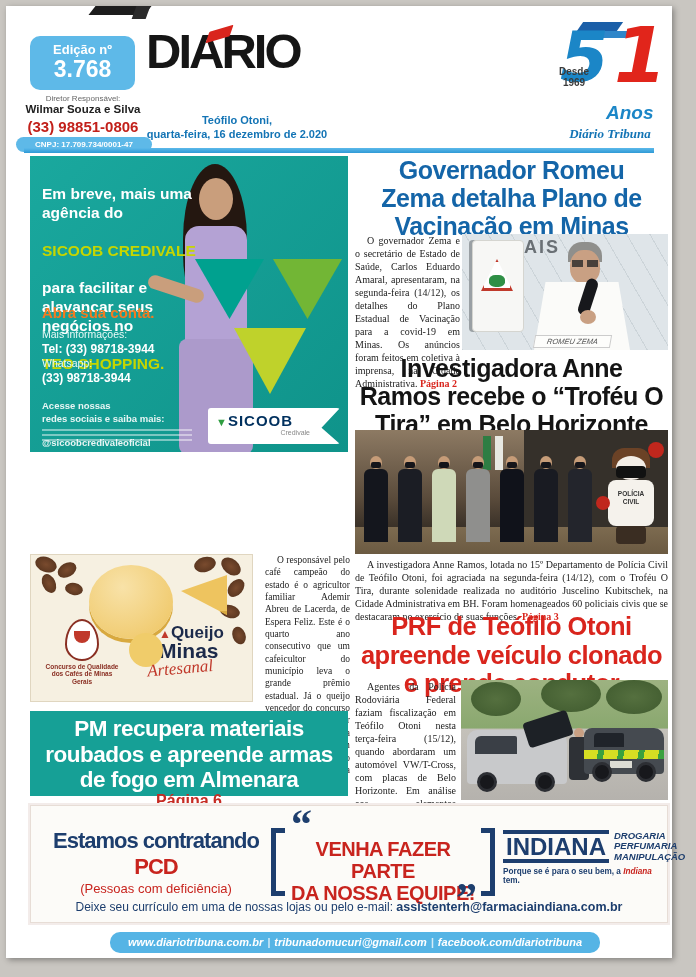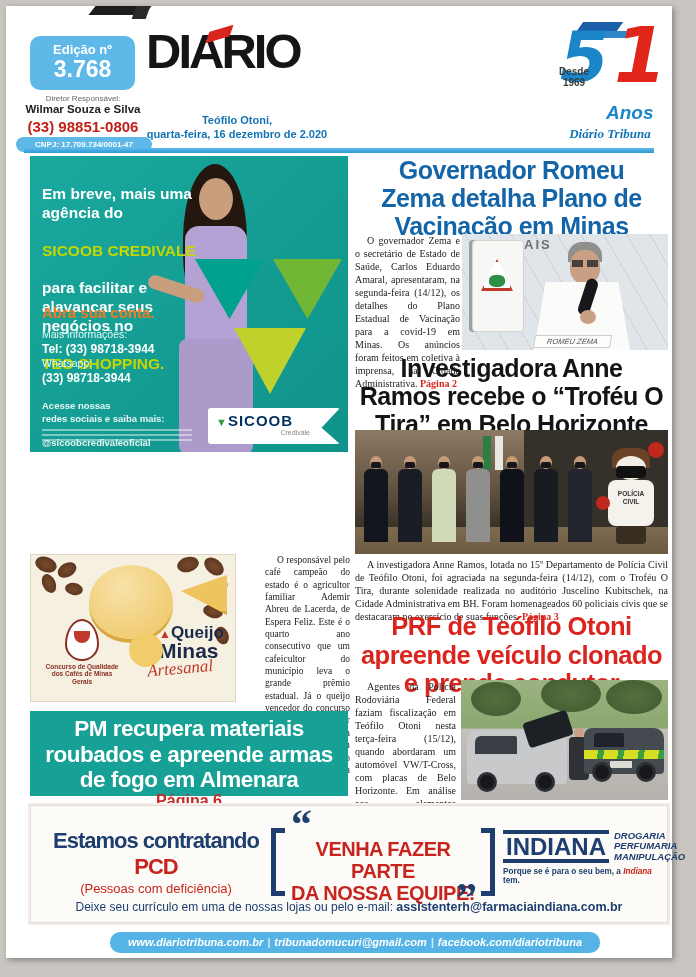--- a/index.html
+++ b/index.html
@@ -76,21 +76,21 @@
 
   
   .headline { position:absolute; text-align:center; font-weight:bold; white-space:pre-line;
               letter-spacing:-.5px; line-height:1.12; }
   .blue { color:#1465A8; } .black { color:#141414; } .red { color:#D9251D; }
   .bodytext { position:absolute; font-family:"Liberation Serif", serif; font-size:10px;
               text-align:justify; line-height:1.3; color:#222; text-indent:12px; }
   .pageref { color:#D9251D; font-weight:bold; }
 
   .queijo-headline { left:24px; top:452px; width:318px; font-size:21.5px; }
-  .queijo-img { position:absolute; left:24px; top:548px; width:206px; height:148px; background:#f6f0e1;
+  .queijo-img { position:absolute; left:24px; top:548px; width:223px; height:148px; background:#f6f0e1;
                 border:1px solid #e0d6c0; overflow:hidden; }
   .bean { position:absolute; background:radial-gradient(#7a4b2e,#4f2f1b); border-radius:50%; }
   .cheese-wheel { position:absolute; left:58px; top:10px; width:84px; height:74px; border-radius:50%;
                   background:radial-gradient(circle at 40% 30%, #f8e2a8, #eec45f); box-shadow:0 4px 0 #d8a93f; }
   .cheese-wedge { position:absolute; left:150px; top:20px; width:46px; height:40px; background:#eec45f;
                   clip-path:polygon(0 40%,100% 0,100% 100%); box-shadow:inset 0 -4px 0 #d8a93f; }
   .emblem { position:absolute; left:14px; top:64px; width:74px; text-align:center; }
   .emblem-drop { width:34px; height:42px; margin:0 auto; border:2px solid #8a2f23; border-radius:50% 50% 50% 50%/60% 60% 40% 40%;
                  position:relative; background:#fff; }
   .emblem-cup { position:absolute; left:7px; top:10px; width:16px; height:12px; background:#c0392b; border-radius:0 0 8px 8px; }
@@ -106,21 +106,21 @@
 
   .pm-banner { position:absolute; left:24px; top:705px; width:318px; height:85px; background:#16A096;
                color:#fff; text-align:center; font-weight:bold; font-size:22.5px; line-height:1.14;
                white-space:pre-line; padding-top:5px; letter-spacing:-.5px; }
   .pm-pageref { display:block; font-size:16px; color:#C62B23; letter-spacing:0; line-height:1; }
 
   .zema-headline { left:349px; top:150px; width:313px; font-size:25px; }
   .zema-body { left:349px; top:228px; width:105px; }
   .zema-photo { position:absolute; left:456px; top:228px; width:206px; height:116px; background:#dfe5e9; overflow:hidden;
                 background-image:repeating-linear-gradient(60deg, rgba(175,186,192,.4) 0 1px, transparent 1px 20px); }
-  .zp-backdrop-text { position:absolute; left:62px; top:3px; color:#6a7075; font-weight:bold; font-size:13px; letter-spacing:2px;text-align:right; }
+  .zp-backdrop-text { position:absolute; left:62px; top:3px; color:#6a7075; font-weight:bold; font-size:18px; letter-spacing:2px;text-align:right; }
   .zp-flag { position:absolute; left:10px; top:6px; width:52px; height:92px; background:#f7f7f5;
              border:1px solid #d5d5d0; border-radius:4px; box-shadow:-3px 0 0 #9aa0a4; }
   .zp-flag-tri { position:absolute; left:8px; top:18px; width:32px; height:32px;
                  border:3px solid #c0392b; clip-path:polygon(50% 0,100% 100%,0 100%); background:#fff; }
   .zp-flag-green { position:absolute; left:16px; top:34px; width:16px; height:12px; background:#2f8f46; border-radius:40%; }
   .zp-man-hair { position:absolute; right:66px; top:8px; width:34px; height:20px; background:#8f8f8c; border-radius:14px 14px 0 0; }
   .zp-man-face { position:absolute; right:68px; top:16px; width:30px; height:34px; background:#c9a083; border-radius:45%; }
   .zp-glasses { position:absolute; right:70px; top:26px; width:26px; height:7px;
                 border-left:11px solid rgba(40,40,40,.8); border-right:11px solid rgba(40,40,40,.8); }
   .zp-shirt { position:absolute; right:38px; top:48px; width:96px; height:68px; background:#fbfbf9;

